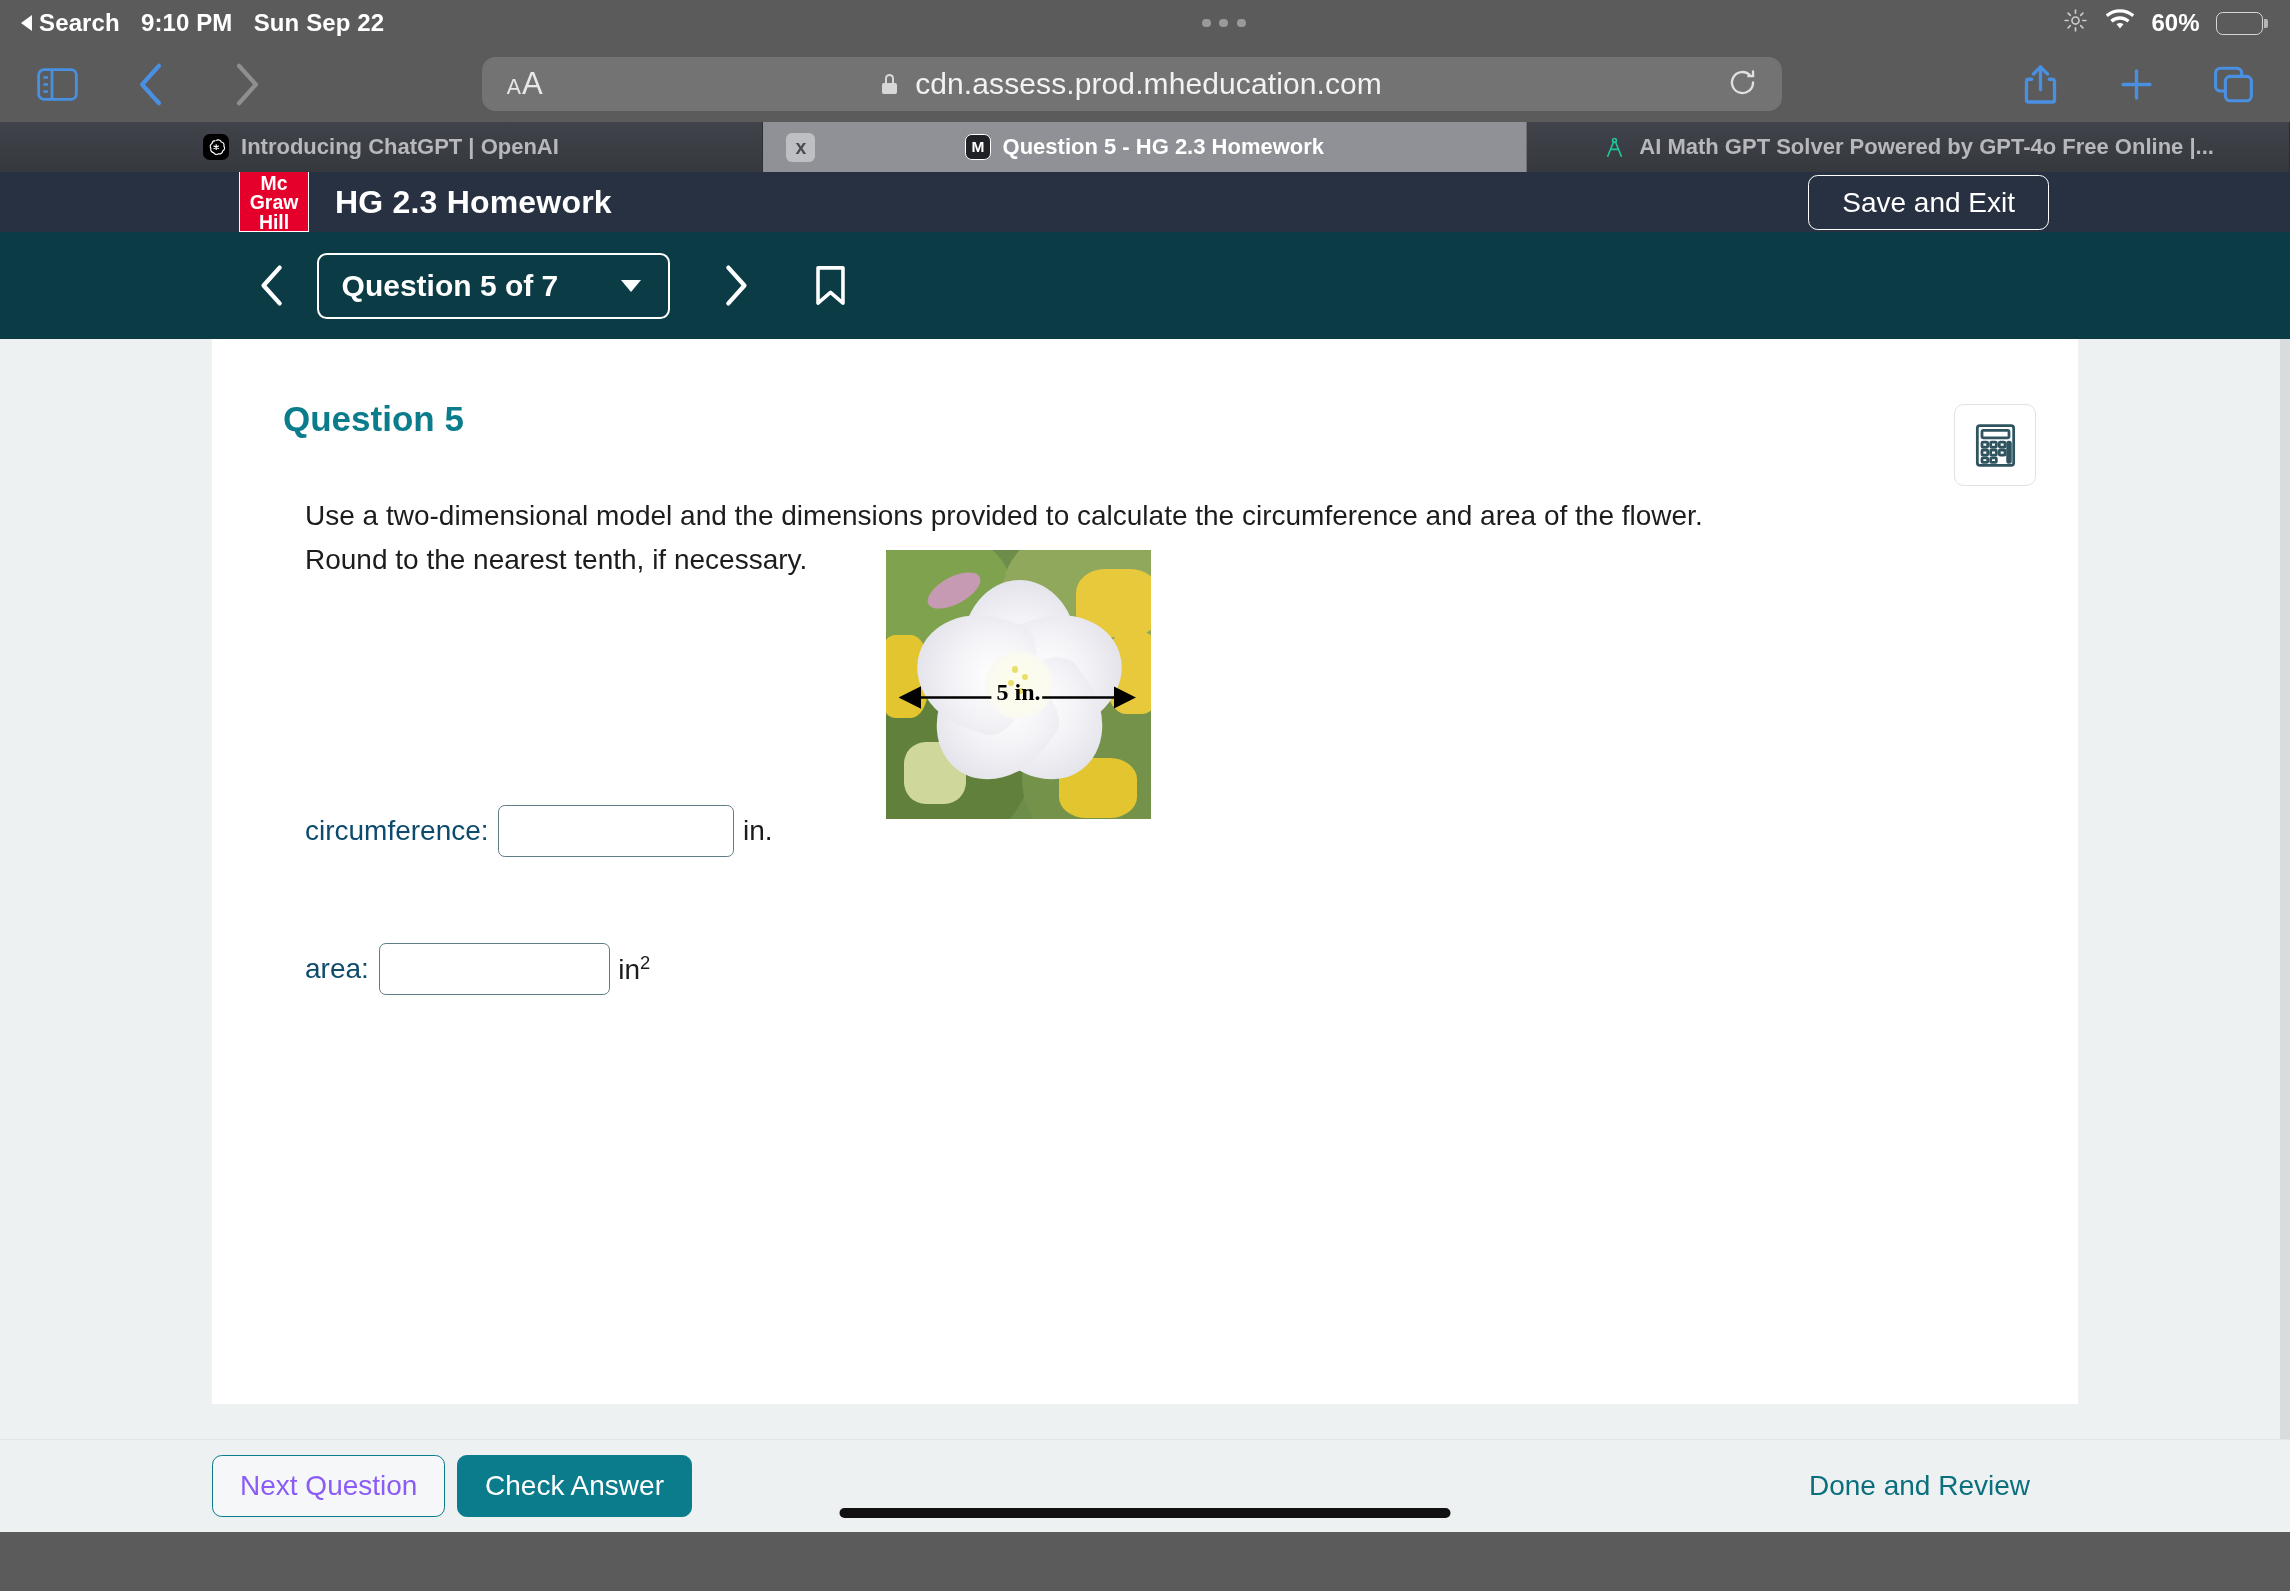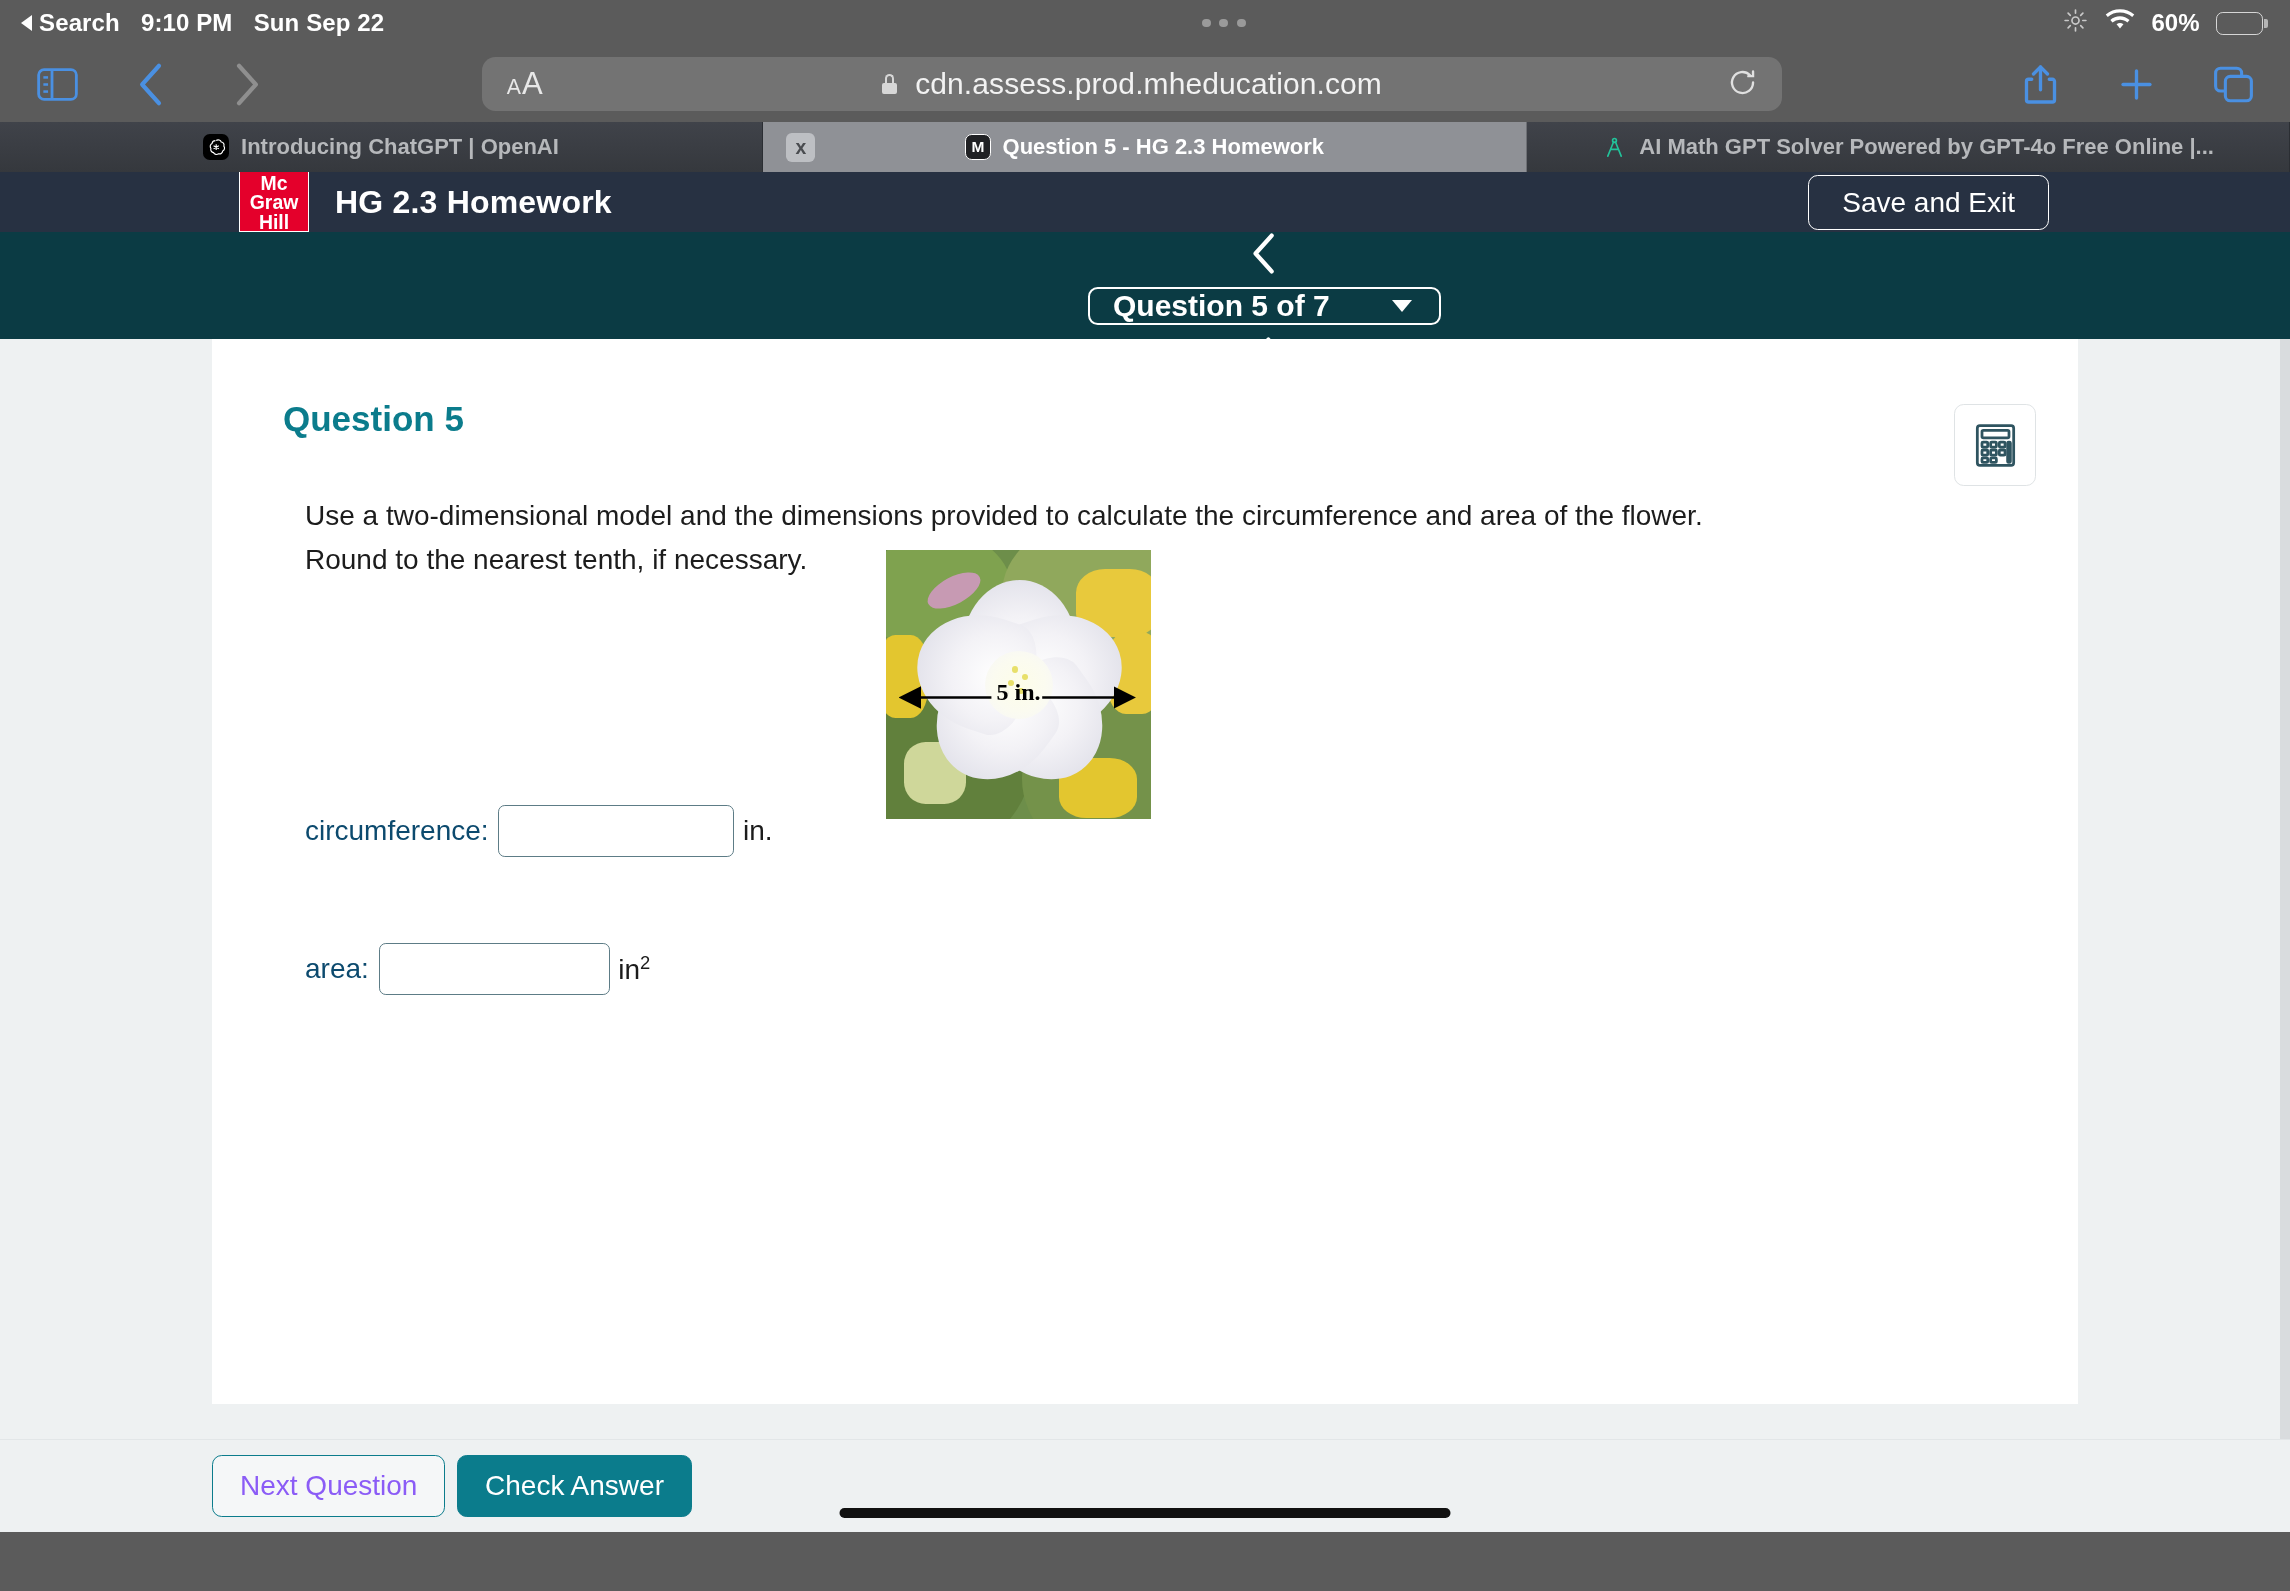--- a/index.html
+++ b/index.html
@@ -104,21 +104,21 @@
   #mh-title { color: #fff; font-size: 32px; font-weight: 700; margin-left: 26px; letter-spacing: 0.2px;}
   #save-exit-btn {
     position: absolute; right: 241px; top: 2.9px;
     border: 1.9px solid #fff; border-radius: 9.7px; color:#fff;
     font-size: 28px; padding: 10.7px 33px; background: transparent;
   }
 
   
   #q-nav {
     height: 107px; background: #0b3b44; display: flex; align-items: center;
-    padding-left: 239px; gap: 11.6px; flex-direction: column;
+    padding-left: 239px; gap: 11.6px;
   }
   .nav-btn {
     width: 66px; height: 66px; display:flex; align-items:center; justify-content:center;
     background: transparent; border: none;
   }
   #q-select {
     width: 353px; height: 66px; border: 2.4px solid #fff; border-radius: 9.7px;
     color: #fff; font-size: 30px; font-weight: 700; display: flex; align-items: center;
     padding: 0 23px; position: relative; background: transparent;
   }
@@ -445,15 +445,16 @@
       <input class="answer-input" style="width: 231px;" value="">
       <span class="answer-unit"><span>in</span><sup>2</sup></span>
     </div>
 
   </div>
 </div>
 
 <div id="bottom-bar">
   <button class="btm-btn" id="next-question-btn">Next Question</button>
   <button class="btm-btn" id="check-answer-btn">Check Answer</button>
+  <button class="btm-btn" id="done-review-btn">Done and Review</button>
   <div id="home-indicator"></div>
 </div>
 
 
 </body></html>

